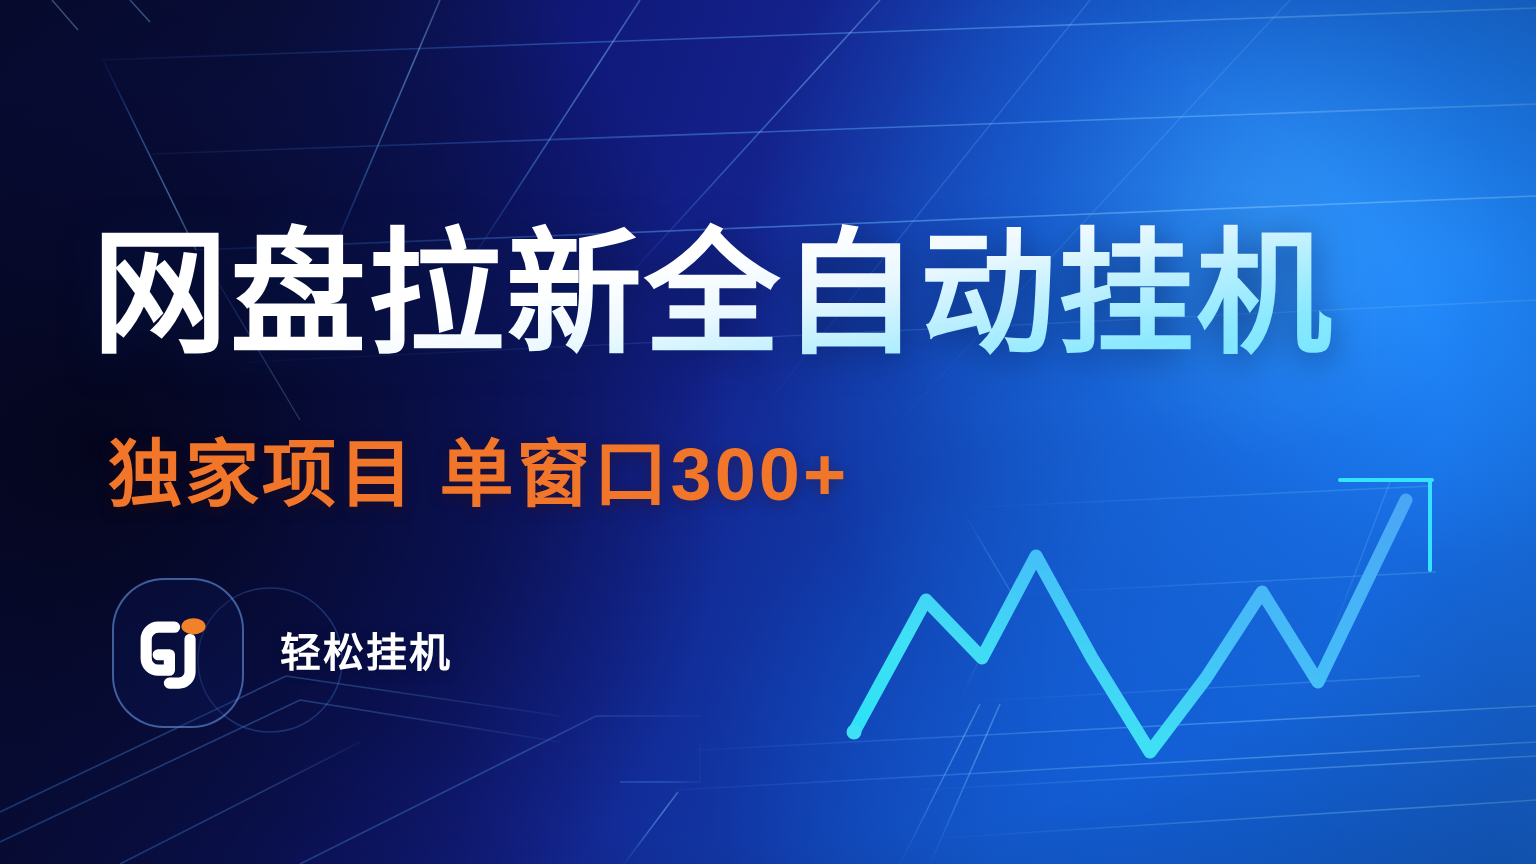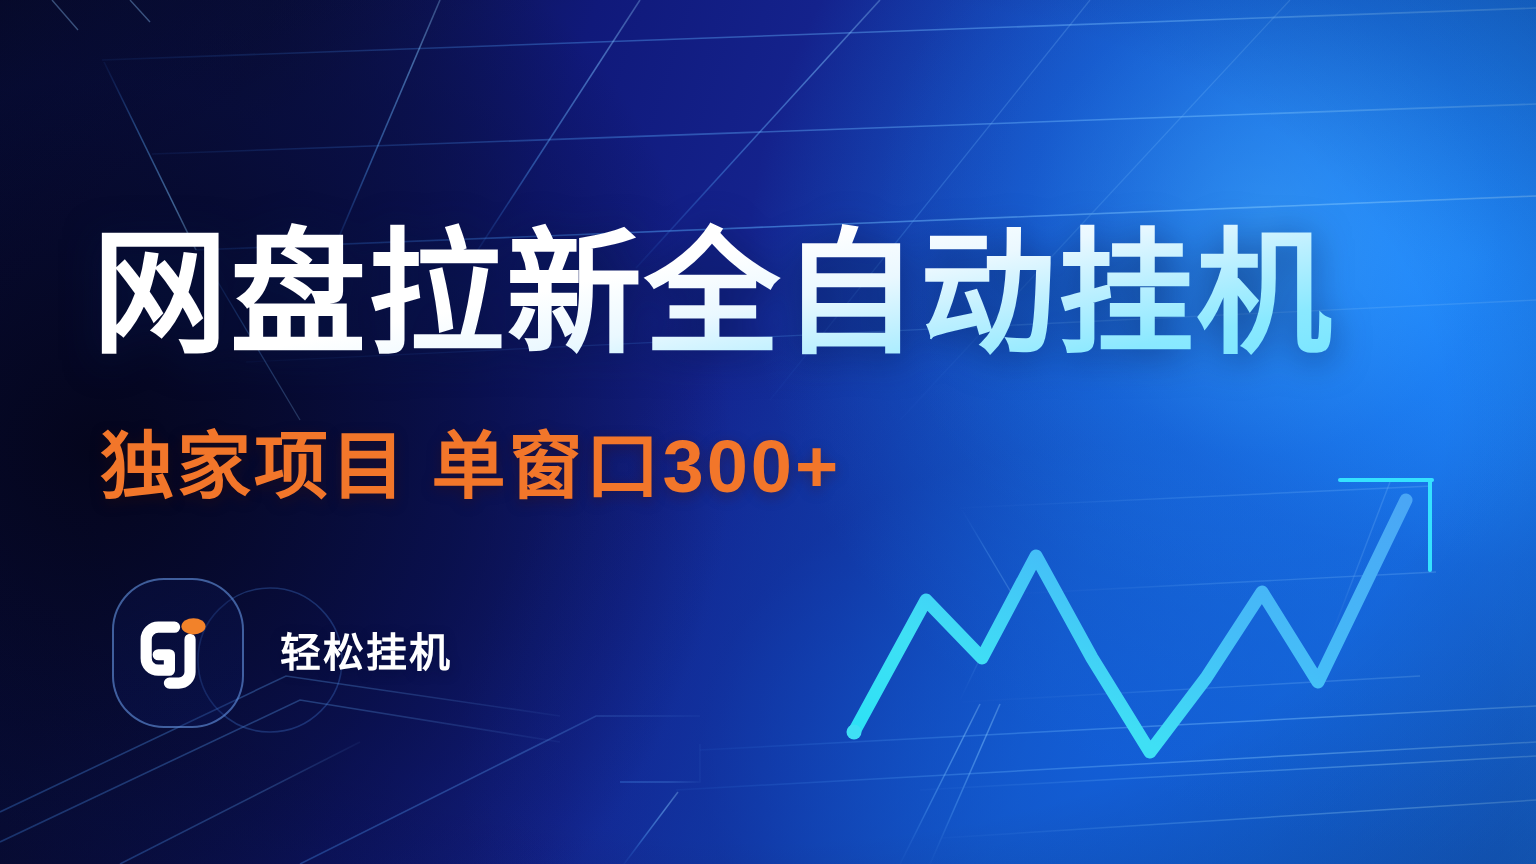--- a/index.html
+++ b/index.html
@@ -63,21 +63,21 @@
       #6fe3ff 100%);
     -webkit-background-clip:text;
     background-clip:text;
     color:transparent;
     -webkit-text-fill-color:transparent;
     filter:drop-shadow(0 6px 18px rgba(3,20,70,.55));
   }
 
   .subheadline{
     position:absolute;left:92px;top:418px;
-    margin:8px;
+    margin:16px;
     font-size:74px;
     line-height:1.1;
     font-weight:700;
     letter-spacing:3px;
     white-space:nowrap;
     color:#f2762a;
     text-shadow:0 4px 14px rgba(60,15,0,.35);
   }
 
   

